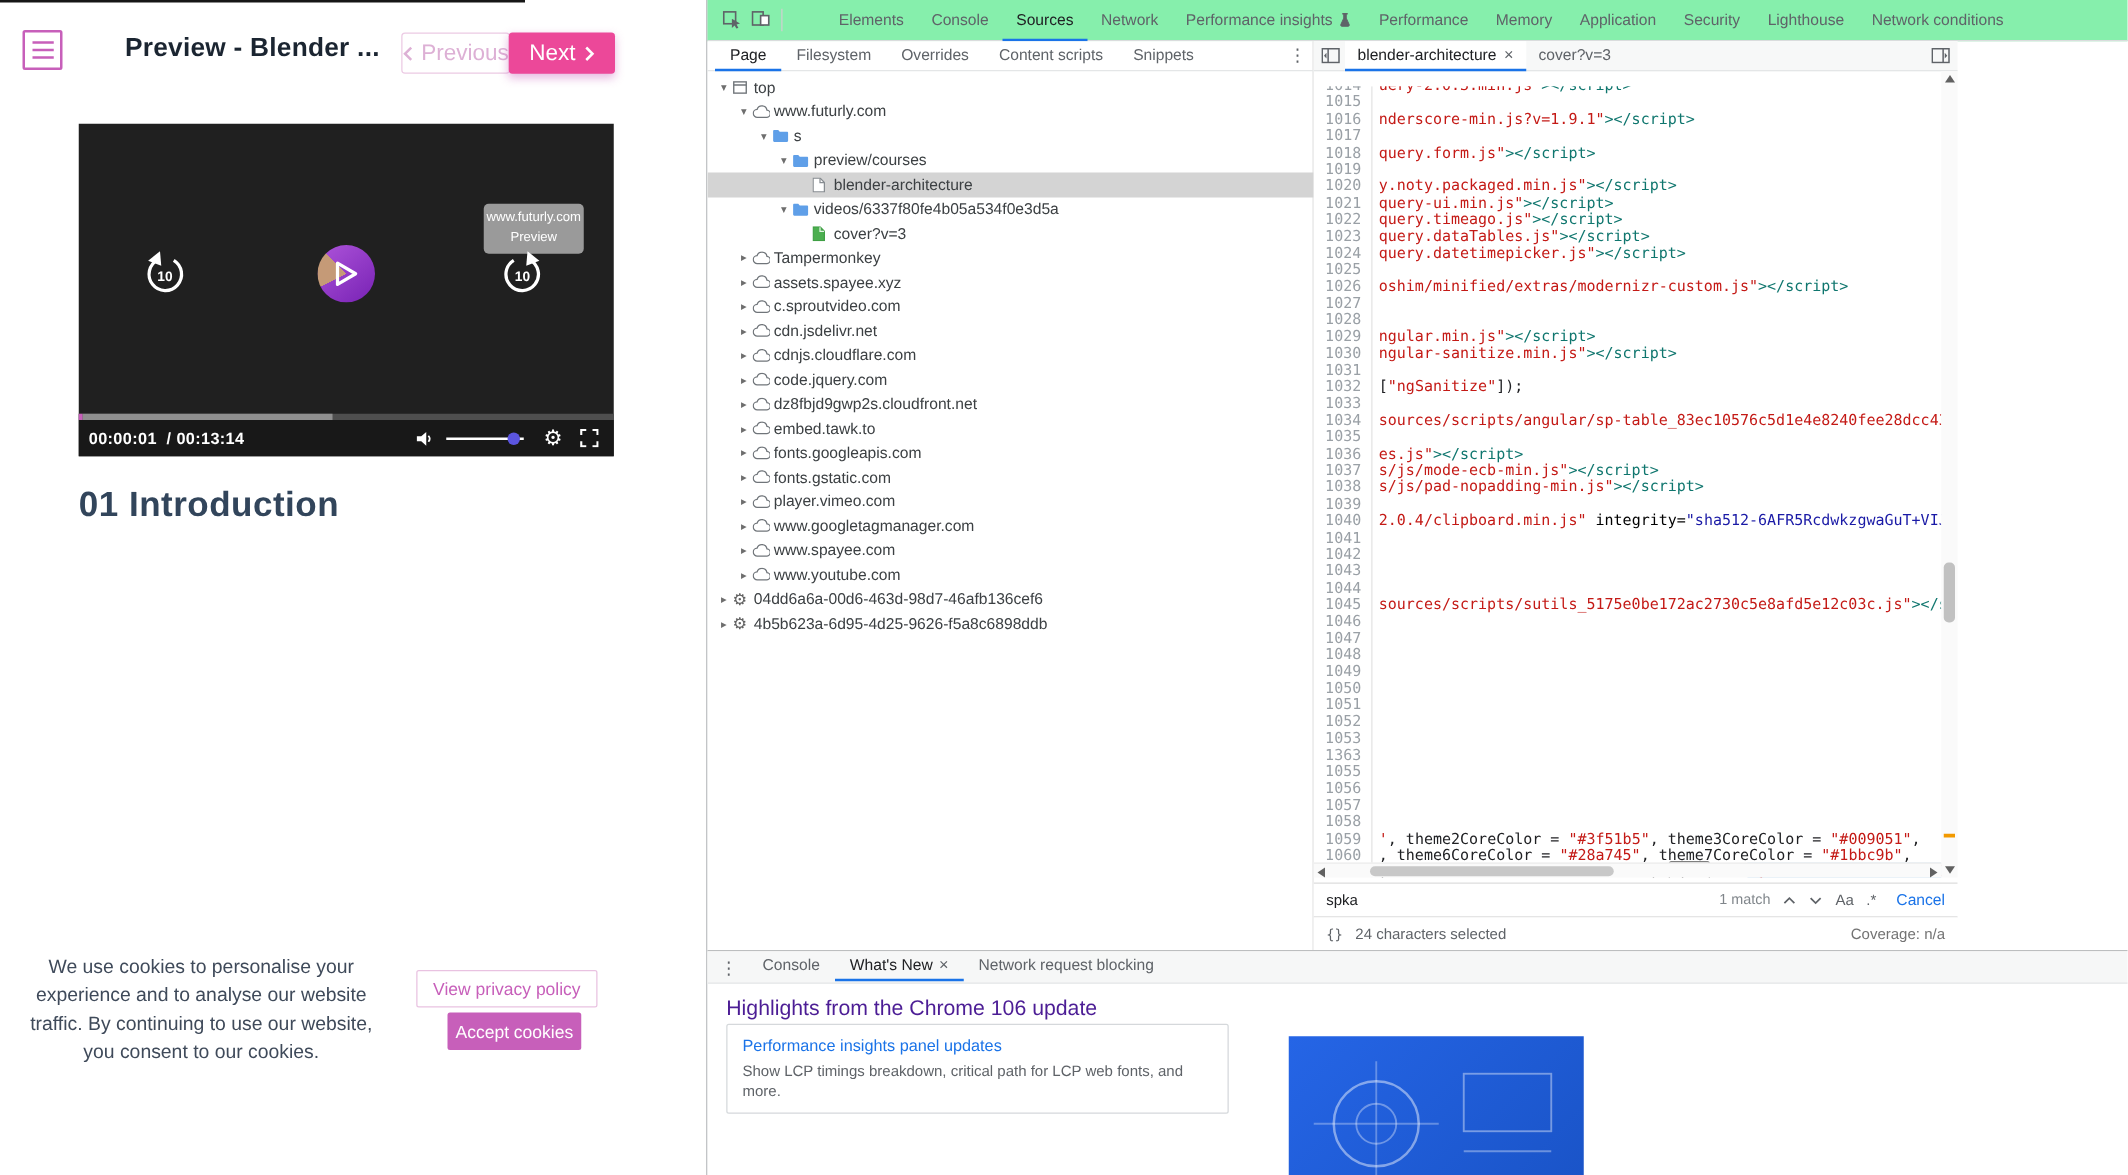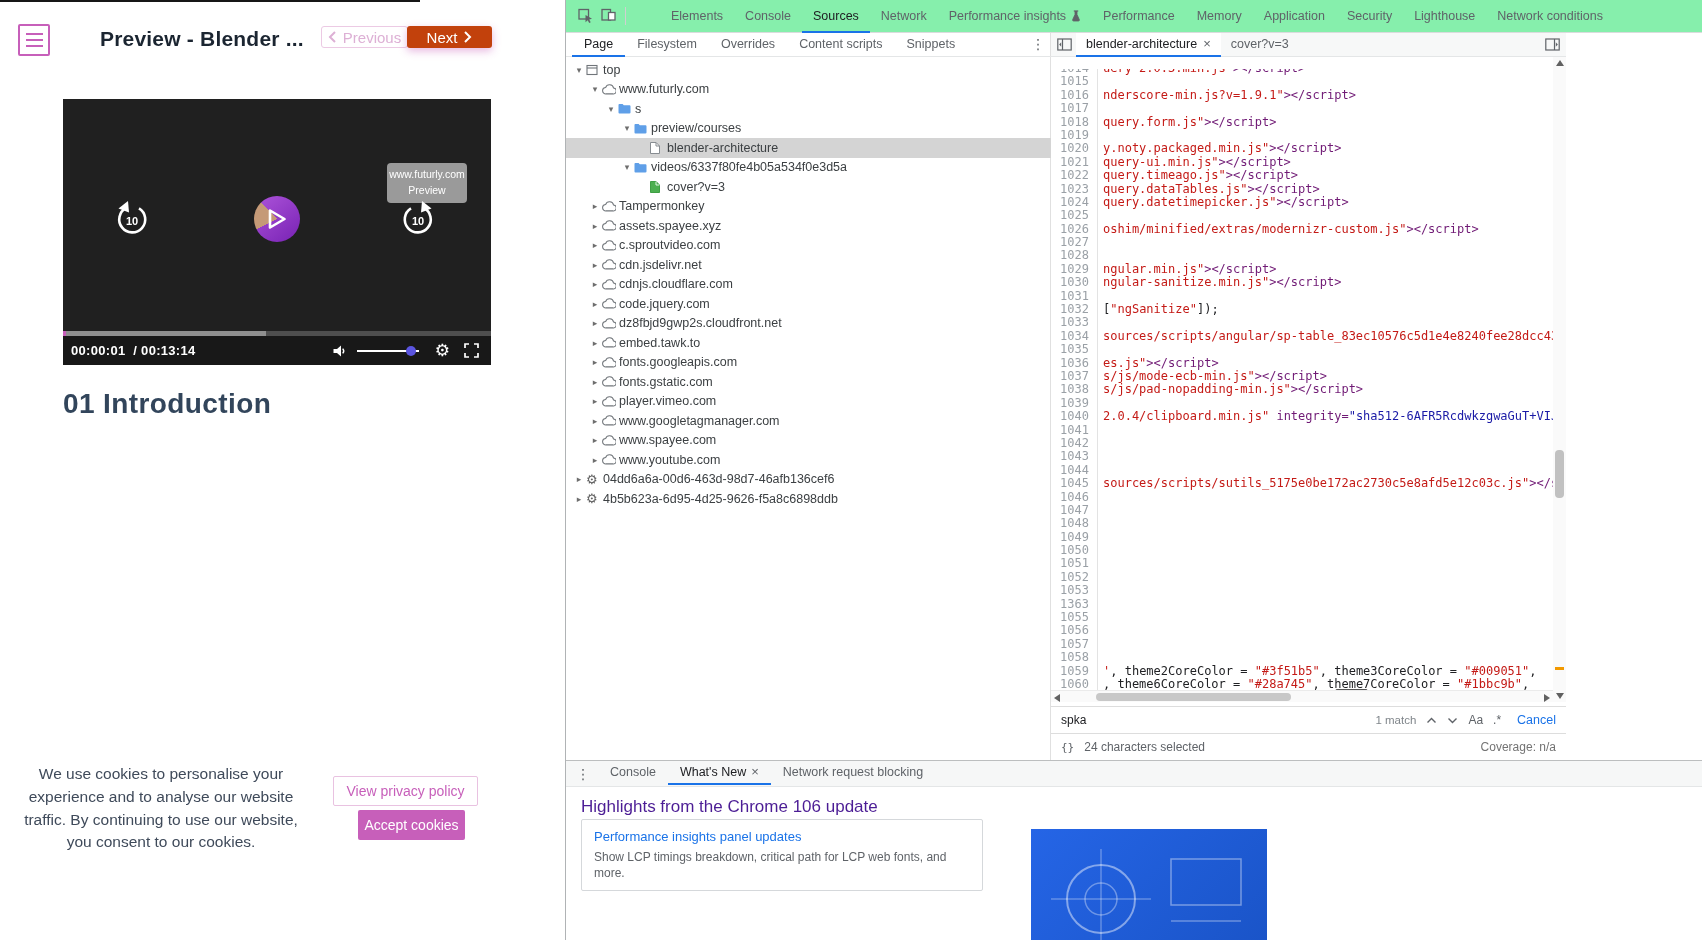--- a/index.html
+++ b/index.html
@@ -6,24 +6,24 @@
   body{width:1702px;height:940px;position:relative;overflow:hidden;background:#fff;
        font-family:"Liberation Sans",sans-serif;color:#202124;}
   
   #page-left{position:absolute;left:0;top:0;width:565px;height:940px;background:#fff;}
   #topline{position:absolute;left:0;top:0;width:420px;height:2px;background:#161616;}
   #hamburger{position:absolute;left:18px;top:24px;width:28px;height:28px;border:2px solid #c75fba;
              border-radius:2px;display:flex;flex-direction:column;justify-content:center;gap:4px;
              align-items:center;cursor:pointer;background:#fff;}
   #hamburger i{display:block;width:17px;height:2px;background:#c75fba;}
   #page-title{position:absolute;left:100px;top:27px;font-size:21px;font-weight:bold;color:#1b2531;letter-spacing:.2px;}
-  .nav-btn{position:absolute;top:26px;height:22px;display:flex;align-items:center;justify-content:center;
-           gap:7px;font-size:15px;border-radius:3px;box-sizing:border-box;cursor:pointer;}
+  .nav-btn{position:absolute;top:26px;height:33px;display:flex;align-items:center;justify-content:center;
+           gap:7px;font-size:18px;border-radius:3px;box-sizing:border-box;cursor:pointer;}
   #btn-prev{left:321px;width:87px;border:1px solid #eccae4;color:#ddb0d5;background:#fff;}
-  #btn-next{left:407px;width:85px;background:#c2410c;color:#fff;box-shadow:0 3px 8px rgba(199,95,186,.45);}
+  #btn-next{left:407px;width:85px;background:#ec4899;color:#fff;box-shadow:0 3px 8px rgba(199,95,186,.45);}
   
   #video{position:absolute;left:63px;top:99px;width:428px;height:266px;background:#202020;}
   #vid-screen{position:absolute;left:0;top:0;width:428px;height:232px;}
   #vid-tooltip{position:absolute;left:324px;top:64px;width:76px;background:#9a9a9a;border-radius:4px;
                color:#fff;font-size:10.5px;text-align:center;padding:4px 2px;line-height:1.5;}
   .vid-ctrl{position:absolute;cursor:pointer;}
   #rewind10{left:50px;top:100px;}
   #forward10{left:336px;top:100px;}
   #play-btn{left:191px;top:97px;width:46px;height:46px;border-radius:50%;
             background:conic-gradient(from 243deg,#c59a77 0 72deg,rgba(0,0,0,0) 72deg),
@@ -81,21 +81,21 @@
   .tab-close{font-size:13px;color:#5f6368;cursor:pointer;line-height:10px;}
   #nav-hide-icon{margin-left:6px;cursor:pointer;flex:none;}
   #sidebar-icon{position:absolute;right:6px;top:5px;cursor:pointer;}
   #code-area{position:absolute;left:0;top:24px;width:502px;height:633px;overflow:hidden;
              font-family:"DejaVu Sans Mono",monospace;font-size:12px;margin-top:12px;}
   #gutter-line{position:absolute;left:46px;top:0;bottom:0;width:1px;background:#e3e3e3;}
   #code-lines{position:absolute;top:-7px;left:0;width:1000px;}
   .code-line{display:flex;height:13.4px;line-height:13.4px;white-space:pre;}
   .gut{width:38px;text-align:right;padding-right:8px;color:#9aa0a6;flex:none;cursor:pointer;}
   .code-text{padding-left:6px;color:#202124;}
-  .tok-r{color:#c41a16;} .tok-p{color:#701a75;} .tok-a{color:#701a75;} .tok-b{color:#1a1aa6;} .tok-k{color:#202124;}
+  .tok-r{color:#c41a16;} .tok-p{color:#0f766e;} .tok-a{color:#000000;} .tok-b{color:#1a1aa6;} .tok-k{color:#202124;}
   .tok-box{color:#202124;border:1px solid #555;border-radius:2px;padding:0 1px;margin:0 1px;}
   .tok-sel{color:#c41a16;background:#b5d6f0;}
   
   #hscroll{position:absolute;left:0;top:657px;width:502px;height:12px;background:#fafafa;border-top:1px solid #ebebeb;box-sizing:border-box;}
   #hthumb{position:absolute;left:45px;top:2px;width:195px;height:8px;background:#c8c8c8;border-radius:4px;}
   .sb-arrow{position:absolute;width:0;height:0;}
   #vscroll{position:absolute;left:502px;top:24px;width:13px;height:645px;background:#fafafa;}
   #vthumb{position:absolute;left:2px;top:393px;width:9px;height:48px;background:#c1c1c1;border-radius:4px;}
   #vmark{position:absolute;left:2px;top:610px;width:9px;height:3px;background:#f29900;}
   

